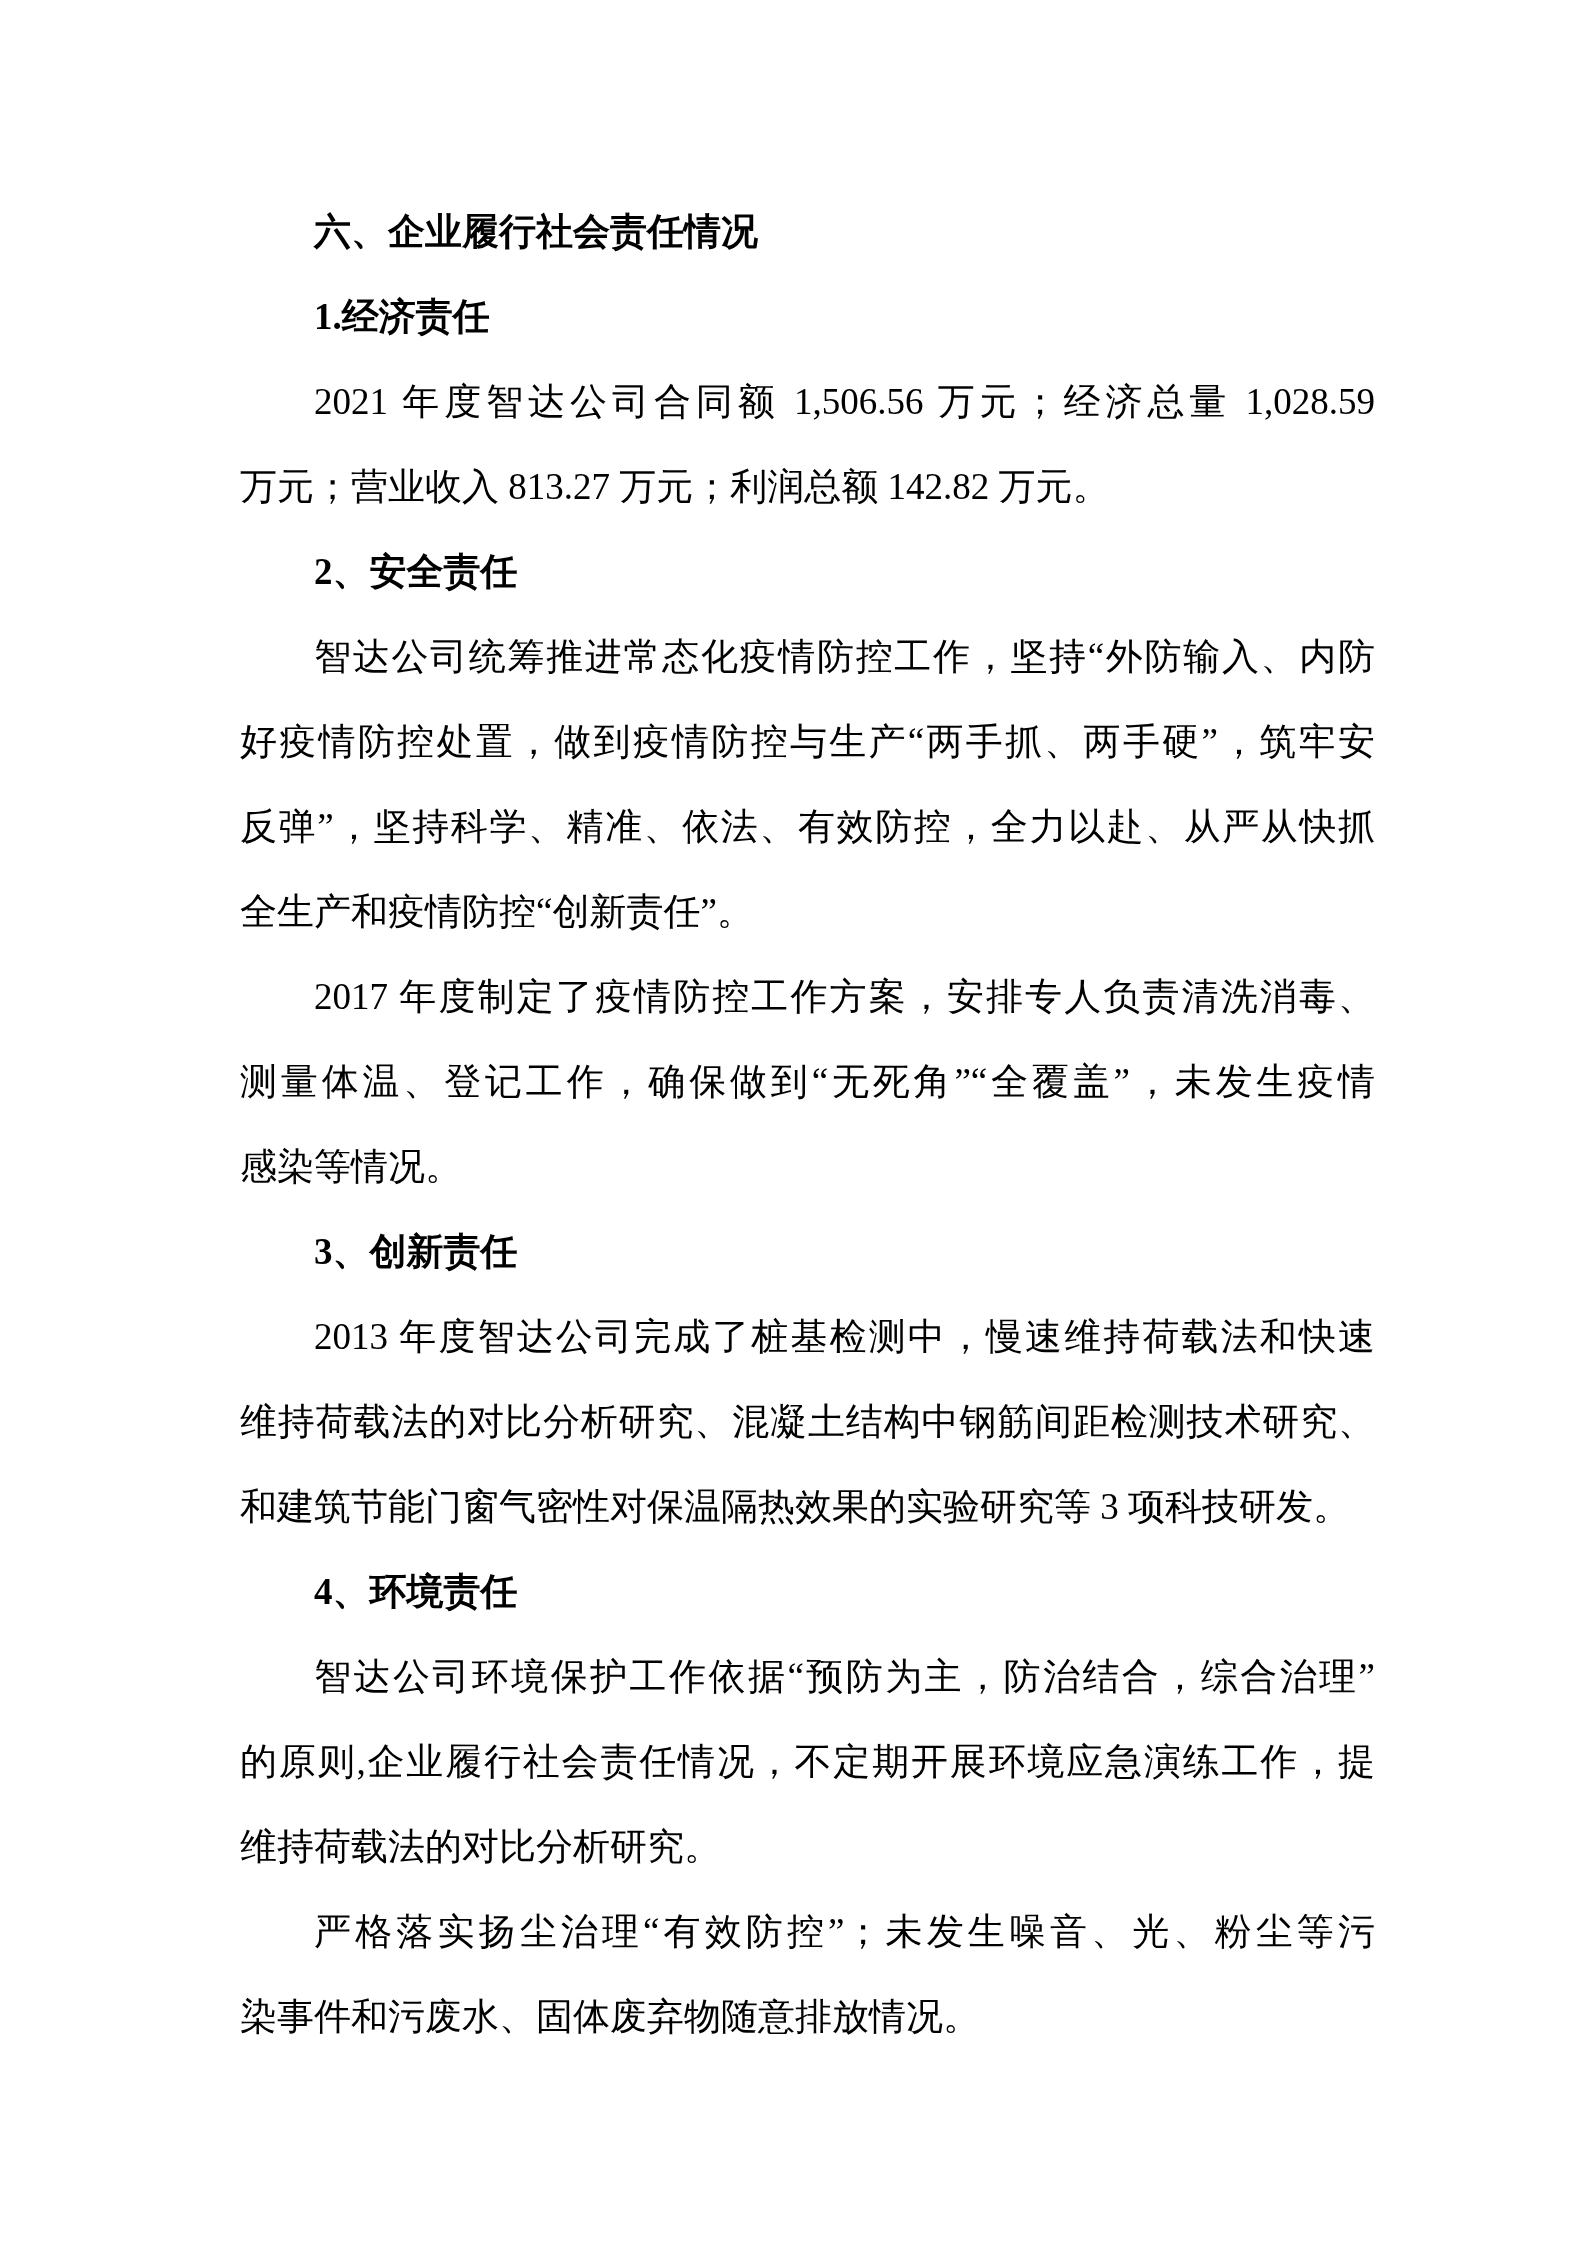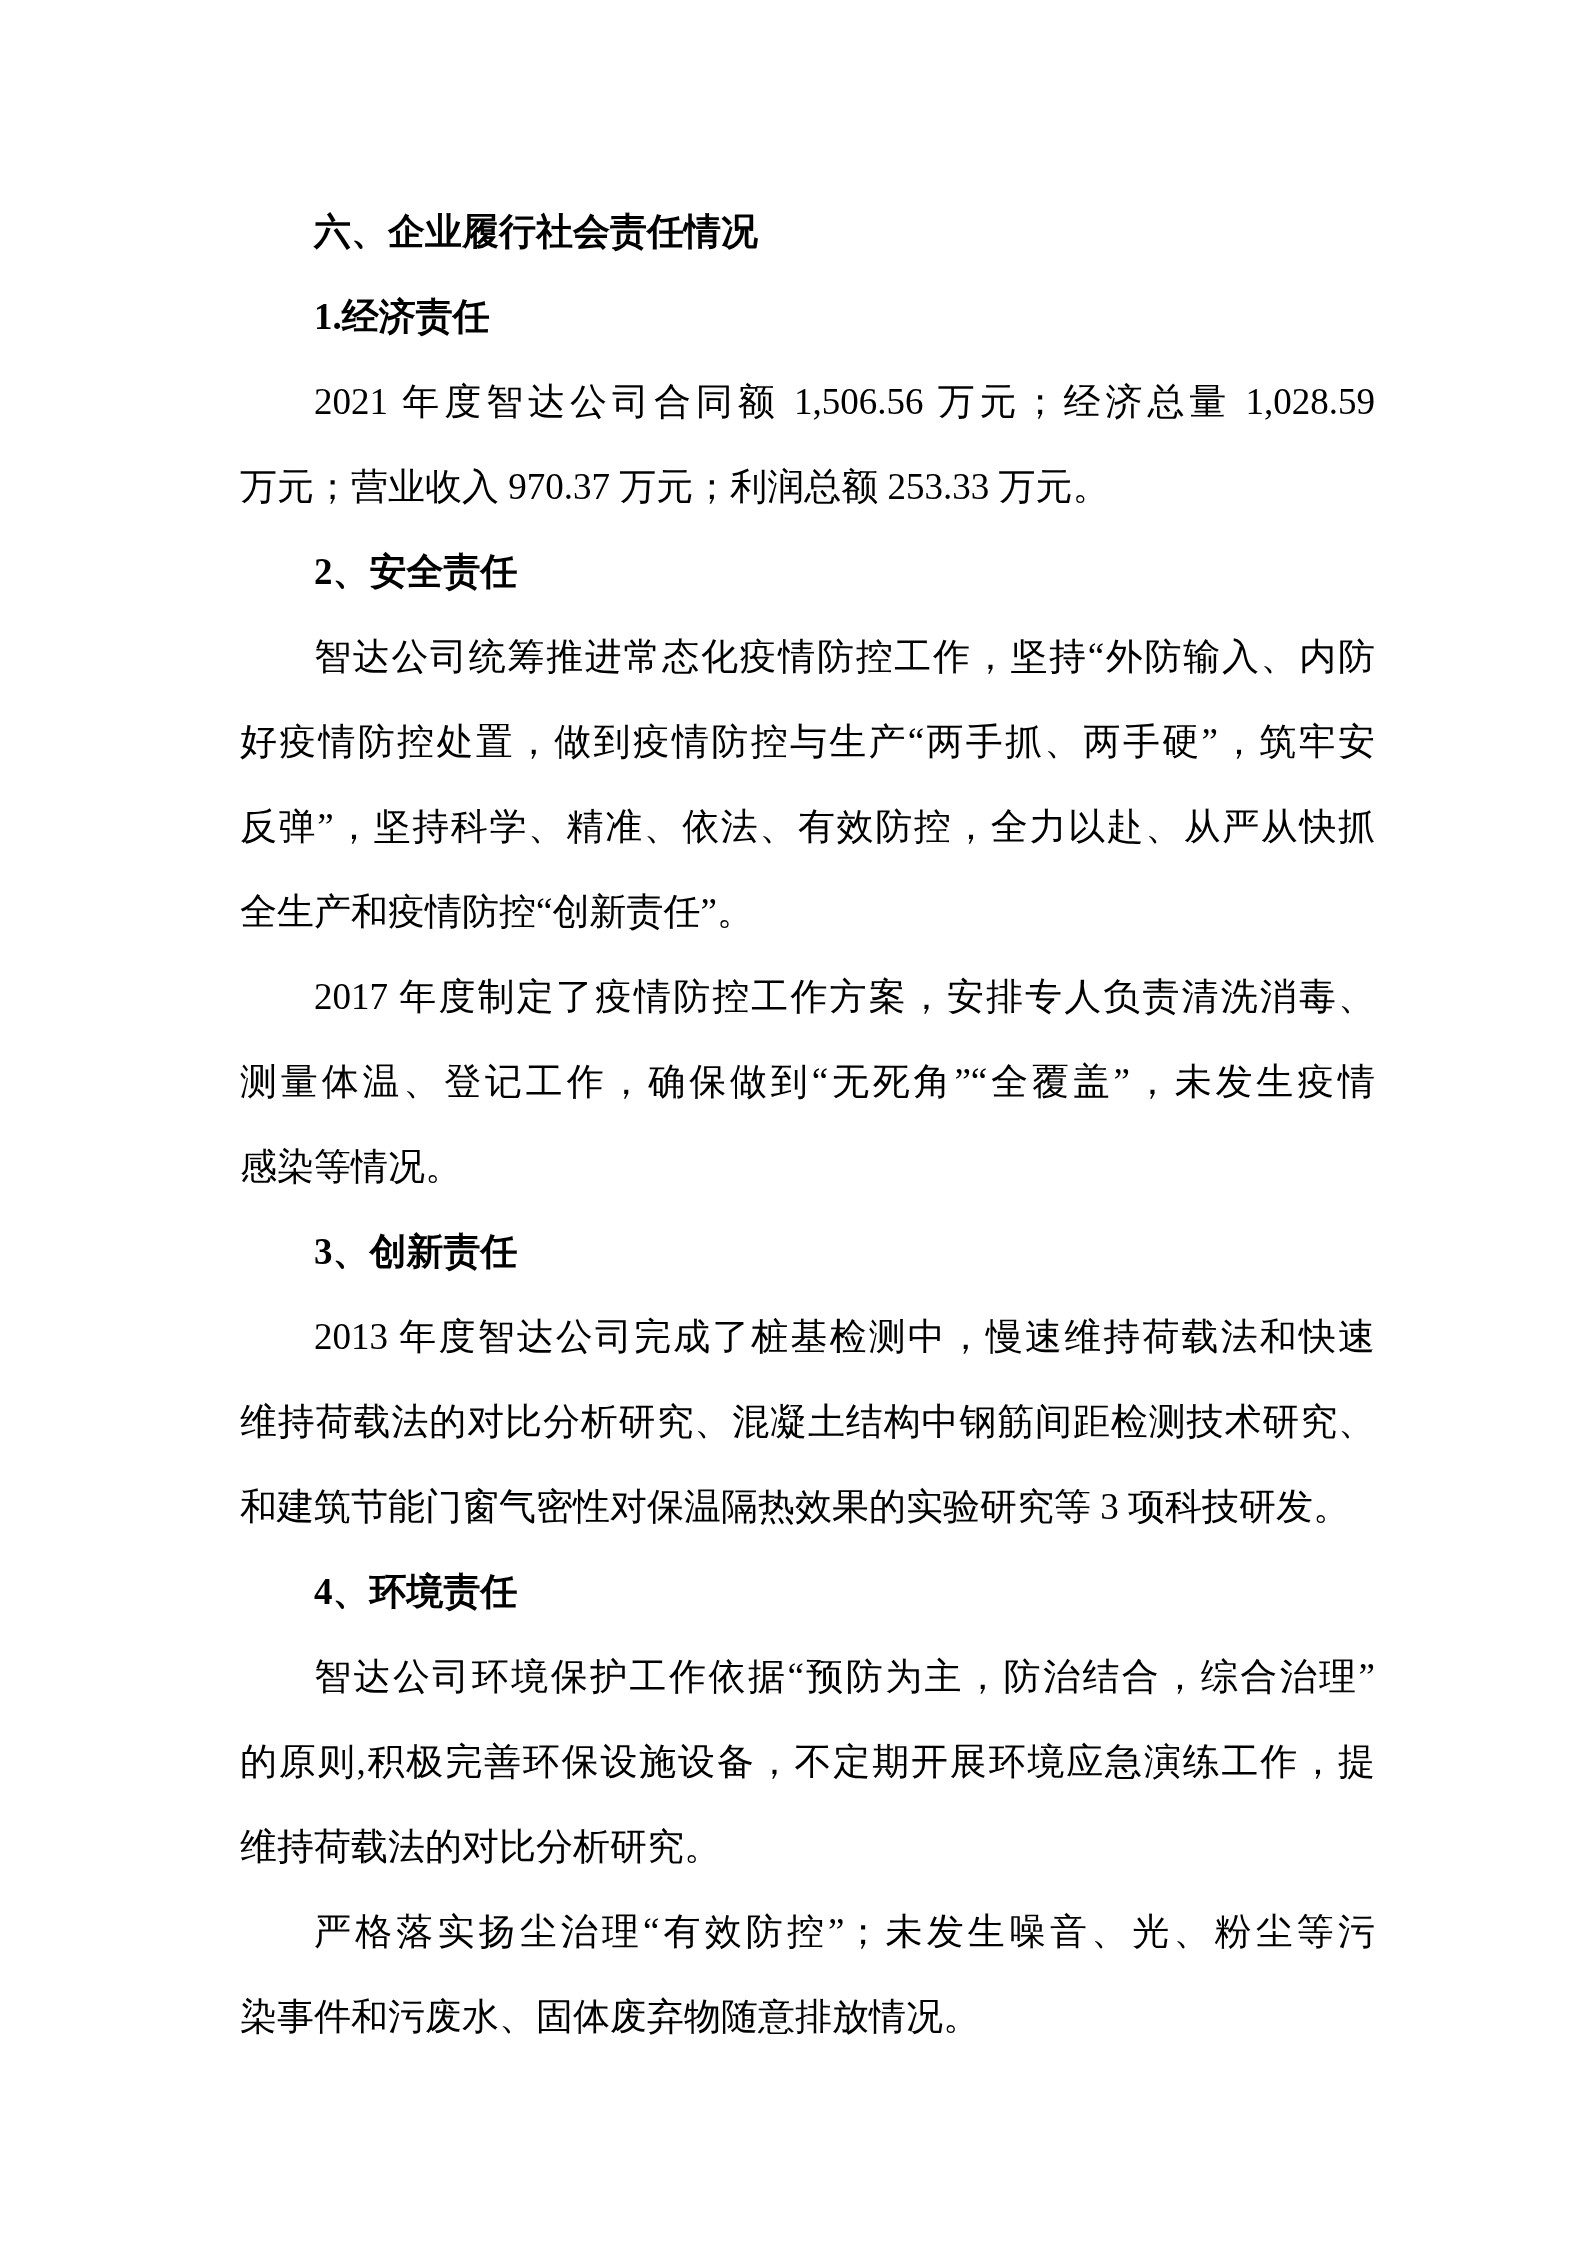--- a/index.html
+++ b/index.html
@@ -48,21 +48,21 @@
 
 <div class="page">
     <div class="block h1">
       <div class="line first last">六、企业履行社会责任情况</div>
     </div>
     <div class="block h2">
       <div class="line first last">1.经济责任</div>
     </div>
     <div class="block body">
       <div class="line first">2021 年度智达公司合同额 1,506.56 万元；经济总量 1,028.59</div>
-      <div class="line last">万元；营业收入 970.37 万元；利润总额 253.33 万元。</div>
+      <div class="line last">万元；营业收入 813.27 万元；利润总额 142.82 万元。</div>
     </div>
     <div class="block h2">
       <div class="line first last">2、安全责任</div>
     </div>
     <div class="block body">
       <div class="line first">智达公司统筹推进常态化疫情防控工作，坚持“外防输入、内防</div>
       <div class="line">好疫情防控处置，做到疫情防控与生产“两手抓、两手硬”，筑牢安</div>
       <div class="line">反弹”，坚持科学、精准、依法、有效防控，全力以赴、从严从快抓</div>
       <div class="line last">全生产和疫情防控“创新责任”。</div>
     </div>
@@ -77,20 +77,20 @@
     <div class="block body">
       <div class="line first">2013 年度智达公司完成了桩基检测中，慢速维持荷载法和快速</div>
       <div class="line">维持荷载法的对比分析研究、混凝土结构中钢筋间距检测技术研究、</div>
       <div class="line last">和建筑节能门窗气密性对保温隔热效果的实验研究等 3 项科技研发。</div>
     </div>
     <div class="block h2">
       <div class="line first last">4、环境责任</div>
     </div>
     <div class="block body">
       <div class="line first">智达公司环境保护工作依据“预防为主，防治结合，综合治理”</div>
-      <div class="line">的原则,积极完善环保设施设备，不定期开展环境应急演练工作，提</div>
+      <div class="line">的原则,企业履行社会责任情况，不定期开展环境应急演练工作，提</div>
       <div class="line last">维持荷载法的对比分析研究。</div>
     </div>
     <div class="block body">
       <div class="line first">严格落实扬尘治理“有效防控”；未发生噪音、光、粉尘等污</div>
       <div class="line last">染事件和污废水、固体废弃物随意排放情况。</div>
     </div>
   </div>
 
 </body></html>

